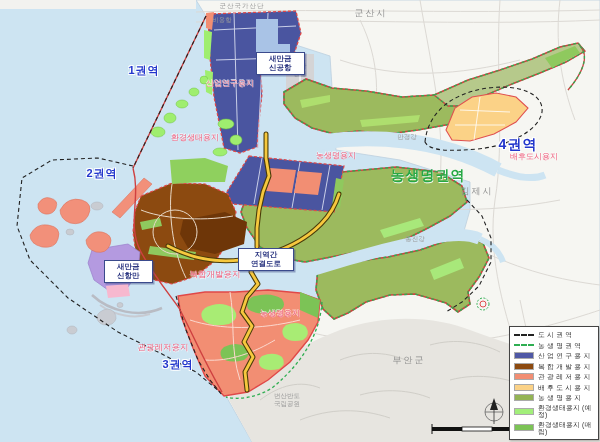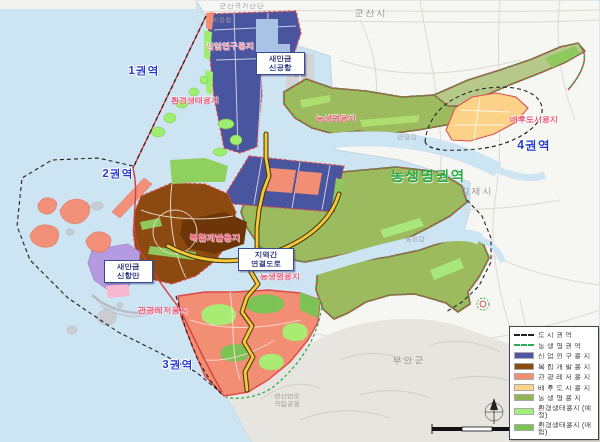--- a/index.html
+++ b/index.html
@@ -4,22 +4,22 @@
 <style>
   html,body{margin:0;padding:0;background:#fff;}
   .stage{position:relative;width:600px;height:442px;overflow:hidden;
          font-family:"Liberation Sans","DejaVu Sans",sans-serif;background:#cde4f2;}
   .stage svg{position:absolute;left:0;top:0;}
   .lbl{position:absolute;transform:translate(-50%,-50%);white-space:nowrap;pointer-events:none;}
   .citylbl{color:#8f8f8f;font-size:9px;letter-spacing:2px;}
   .tinylbl{color:#9a9a9a;font-size:6.5px;letter-spacing:0;}
   .zonelbl{color:#2236cc;font-size:11px;font-weight:bold;letter-spacing:1px;
            text-shadow:1px 1px 0 #fff,-1px -1px 0 #fff,1px -1px 0 #fff,-1px 1px 0 #fff;}
-  .arealbl{color:#ee5878;font-size:8px;font-weight:bold;
-           text-shadow:0.5px 0.5px 0 rgba(255,255,255,.85),-0.5px -0.5px 0 rgba(255,255,255,.85);}
+  .arealbl{color:#ee5878;font-size:8px;font-weight:normal;
+           text-shadow:0.5px 0.5px 0 rgba(255,255,255,.85),-0.5px -0.5px 0 rgba(255,255,255,.85);margin-top:37px;}
   .greenlbl{color:#27a845;font-size:14px;font-weight:bold;letter-spacing:1px;
            text-shadow:0.5px 0.5px 0 rgba(255,255,255,.9);}
   .stacklbl{display:flex;flex-direction:column;align-items:center;line-height:1.2;}
   .mapbox{position:absolute;background:#fff;border:1px solid #3a4a8c;color:#2a3580;
           font-size:7.5px;font-weight:bold;text-align:center;line-height:1.25;
           padding:1px 12px;box-shadow:1.5px 1.5px 0 rgba(60,70,130,.45);}
   .legend{position:absolute;left:509px;top:326px;width:90px;height:114px;background:#fff;
           border:1.3px solid #444;box-shadow:1px 1px 2px rgba(0,0,0,.25);box-sizing:border-box;
           padding:4px 4px;display:flex;flex-direction:column;justify-content:space-between;}
   .lrow{display:flex;align-items:center;gap:4px;min-height:8px;}
@@ -244,23 +244,23 @@
 <div class="lbl tinylbl" style="left:242px;top:6px;letter-spacing:1px;">군산국가산단</div>
 <div class="lbl citylbl" style="left:371px;top:13px;">군산시</div>
 <div class="lbl tinylbl" style="left:222px;top:20px;">비응항</div>
 
 <div class="lbl stacklbl tinylbl" style="left:300px;top:70px;">
   <span>군산</span>
   <span>공항</span>
 </div>
 
 <div class="lbl zonelbl" style="left:144px;top:70px;">1권역</div>
-<div class="lbl zonelbl" style="left:104px;top:173px;padding-left:28px;">2권역</div>
+<div class="lbl zonelbl" style="left:88px;top:173px;padding-left:28px;">2권역</div>
 <div class="lbl zonelbl" style="left:178px;top:364px;">3권역</div>
-<div class="lbl zonelbl" style="left:518px;top:145px;font-size:12px;margin-left:16px;">4권역</div>
+<div class="lbl zonelbl" style="left:518px;top:145px;font-size:14px;">4권역</div>
 
 <div class="lbl arealbl" style="left:230px;top:46px;color:#f58f9e;">산업연구용지</div>
 <div class="lbl arealbl" style="left:195px;top:100px;">환경생태용지</div>
 <div class="lbl arealbl" style="left:336px;top:118px;">농생명용지</div>
 <div class="lbl arealbl" style="left:534px;top:119px;text-align:right;">배후도시용지</div>
 <div class="lbl arealbl" style="left:215px;top:238px;font-size:8.5px;">복합개발용지</div>
 <div class="lbl arealbl" style="left:280px;top:276px;">농생명용지</div>
 <div class="lbl arealbl" style="left:163px;top:311px;font-size:8.5px;">관광레저용지</div>
 <div class="lbl greenlbl" style="left:428px;top:176px;">농생명권역</div>
 

